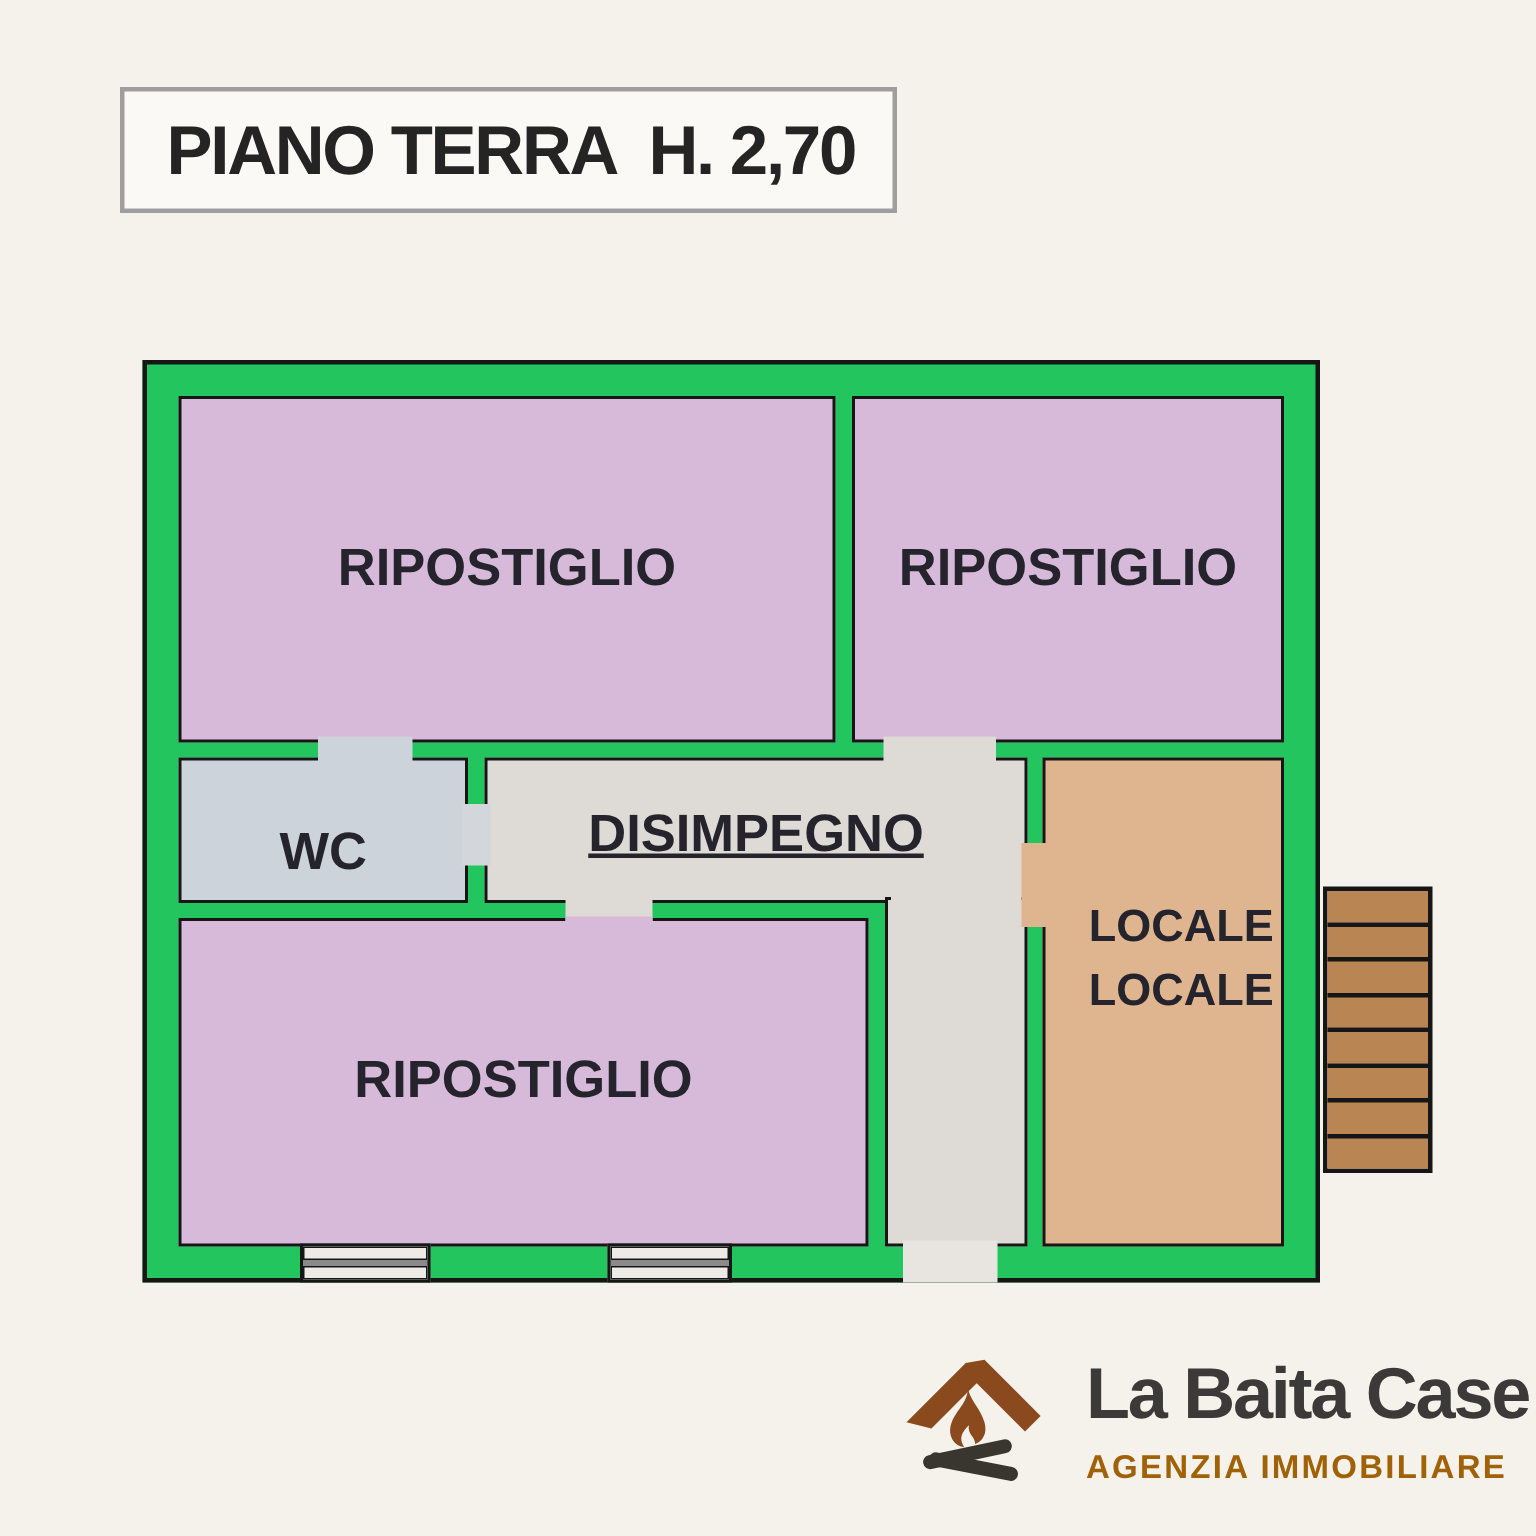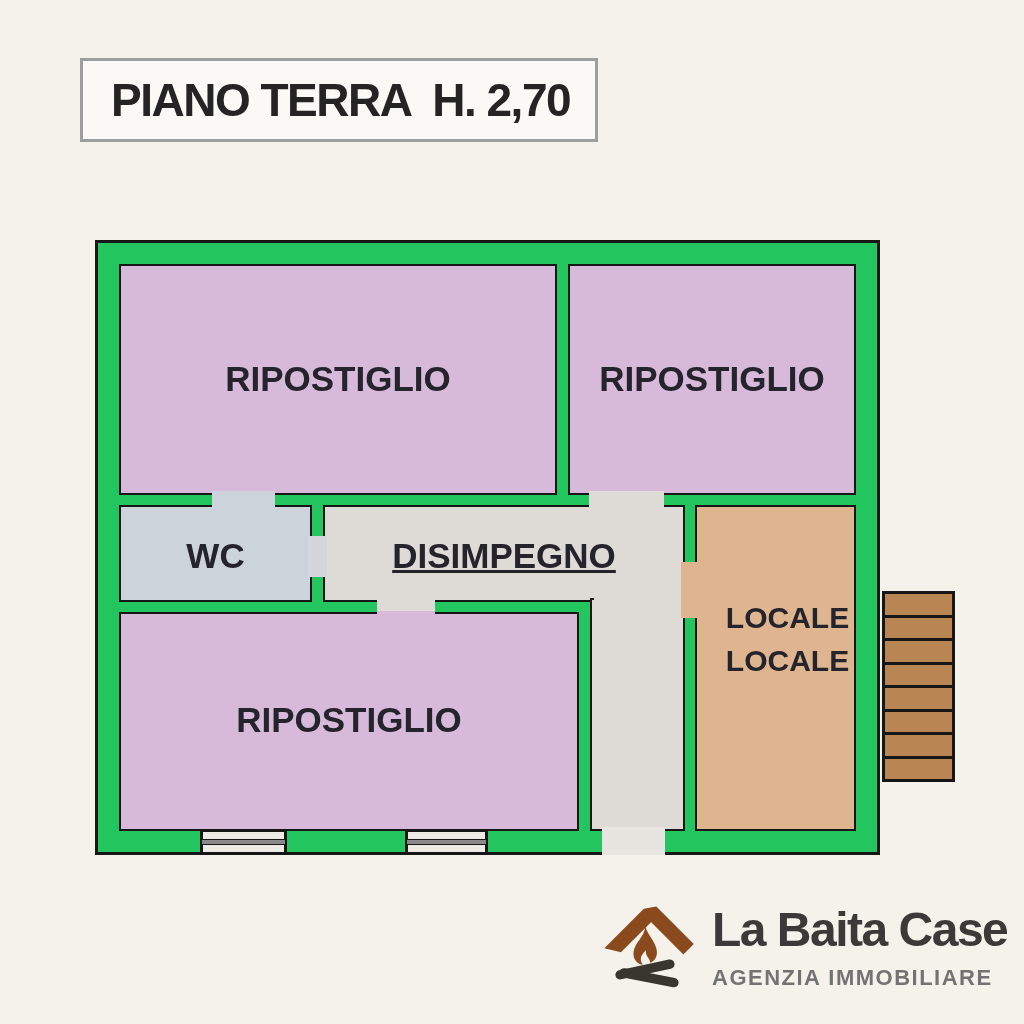--- a/index.html
+++ b/index.html
@@ -57,42 +57,42 @@
   .win-1{left:105px; width:87px;}
   .win-2{left:310px; width:83px;}
   .window .pane{height:9px; background:#eeebe6; border:1px solid #161616; box-sizing:border-box;}
   
   .room-label{
     position:absolute; z-index:5; text-align:center;
     font-weight:bold; color:#25242c; pointer-events:none;
   }
   .lbl-tl{left:24px;  top:119px; width:438px; font-size:35px;}
   .lbl-tr{left:473px; top:119px; width:288px; font-size:35px;}
-  .lbl-wc{left:24px;  top:296px; width:193px; font-size:35px;}
+  .lbl-wc{left:24px;  top:308px; width:193px; font-size:35px;}
   .lbl-dis{left:228px;top:296px; width:362px; font-size:35px;text-decoration:underline;}
   .lbl-b {left:24px;  top:460px; width:460px; font-size:35px;}
   .lbl-lt{left:600px; top:356px; width:185px; font-size:30px; line-height:43px;}
   
   .stairs{
     position:absolute; left:882px; top:591px; width:73px; height:191px;
     box-sizing:border-box; border:3px solid #161616;
     display:flex; flex-direction:column;
   }
   .stairs .tread{flex:1; background:#b98553; border-top:3px solid #161616;}
   .stairs .tread:first-child{border-top:none;}
   
   .logo{position:absolute; left:596px; top:892px; display:flex; align-items:flex-start;}
   .logo-icon{width:104px; height:104px; flex:none;}
-  .logo-text{margin-left:12px; padding-top:14px;}
+  .logo-text{margin-left:24px; padding-top:14px;}
   .logo-name{
     font-size:48px; font-weight:bold; color:#3b3a38;
     letter-spacing:-1.5px; line-height:1; white-space:nowrap;
   }
   .logo-tagline{
-    margin-top:11px; font-size:22px; font-weight:bold; color:#737373;
+    margin-top:11px; font-size:22px; font-weight:bold; color:#a16207;
     letter-spacing:1.5px; white-space:nowrap;
   }
 </style>
 </head>
 <body>
 
 <div class="page">
 
   <div class="title-box">
     <span>PIANO TERRA  H. 2,70</span>

